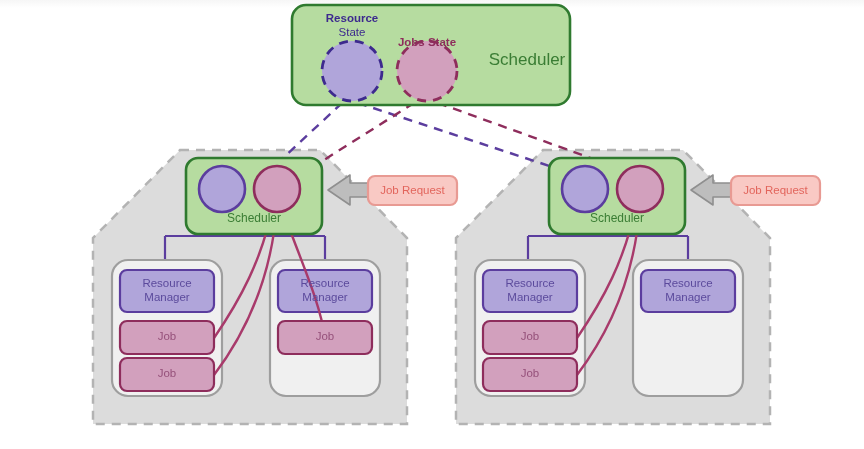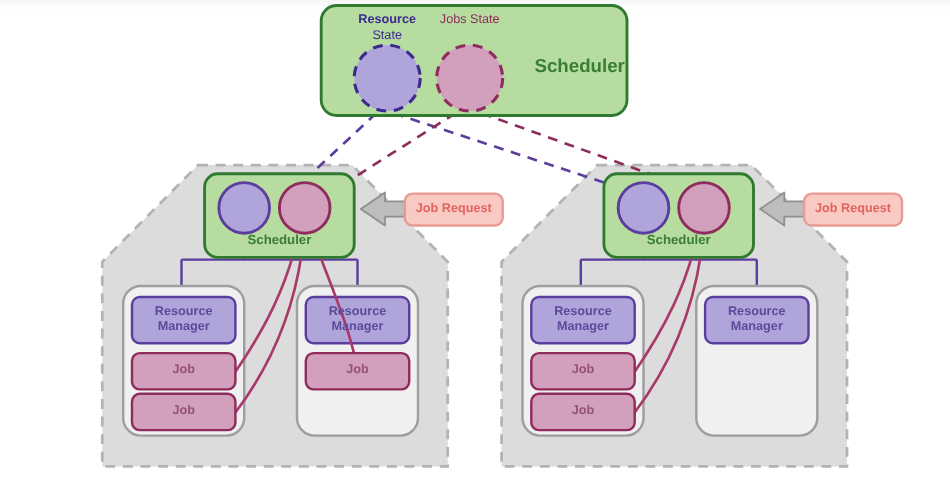--- a/index.html
+++ b/index.html
@@ -15,21 +15,20 @@
     background:linear-gradient(to bottom,#f6f6f6,#ffffff);
   }
   #stage{position:absolute;left:0;top:0;width:864px;height:449px;}
   svg.layer{position:absolute;left:0;top:0;width:864px;height:449px;overflow:visible;}
   .lbl{
     position:absolute;
     text-align:center;
     line-height:1.15;
     pointer-events:none;
     white-space:nowrap;
-    font-weight:bold;
   }
 </style>
 </head>
 <body>
 
 <div id="topstrip"></div>
 
 <div id="stage">
 
   <svg class="layer" viewBox="0 0 864 449">
@@ -91,21 +90,21 @@
 
     <rect x="368" y="176" width="89" height="29" rx="7" ry="7" fill="#f9c9c4" stroke="#e89a93" stroke-width="2.2"></rect>
     <rect x="731" y="176" width="89" height="29" rx="7" ry="7" fill="#f9c9c4" stroke="#e89a93" stroke-width="2.2"></rect>
   </svg>
 
   <div class="lbl" style="left:472px;top:50px;width:110px;font-size:17px;color:#3a7d34;">Scheduler</div>
 
   <div class="lbl" style="left:312px;top:12px;width:80px;font-size:11.5px;font-weight:bold;color:#3d2a8e;">Resource</div>
   <div class="lbl" style="left:312px;top:26px;width:80px;font-size:11.5px;font-weight:normal;color:#3d2a8e;">State</div>
 
-  <div class="lbl" style="left:387px;top:12px;width:80px;font-size:11.5px;font-weight:normal;color:#8e2d5c;">Jobs State</div>
+  <div class="lbl" style="left:387px;top:36px;width:80px;font-size:11.5px;font-weight:bold;color:#8e2d5c;">Jobs State</div>
 
   <div class="lbl" style="left:194px;top:212px;width:120px;font-size:12px;color:#3a7d34;">Scheduler</div>
 
   <div class="lbl" style="left:120px;top:277px;width:94px;font-size:11.5px;color:#5b4a9c;">Resource</div>
   <div class="lbl" style="left:120px;top:291px;width:94px;font-size:11.5px;color:#5b4a9c;">Manager</div>
 
   <div class="lbl" style="left:278px;top:277px;width:94px;font-size:11.5px;color:#5b4a9c;">Resource</div>
   <div class="lbl" style="left:278px;top:291px;width:94px;font-size:11.5px;color:#5b4a9c;">Manager</div>
 
   <div class="lbl" style="left:120px;top:330px;width:94px;font-size:11.5px;color:#95507a;">Job</div>

